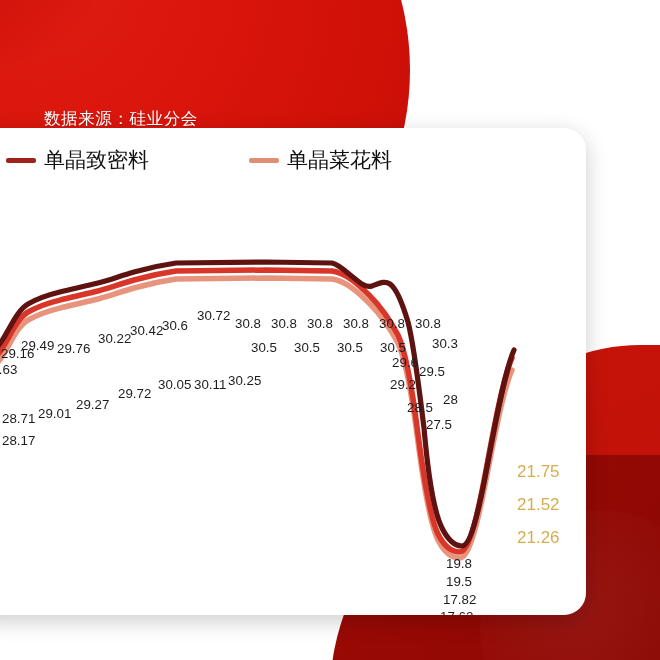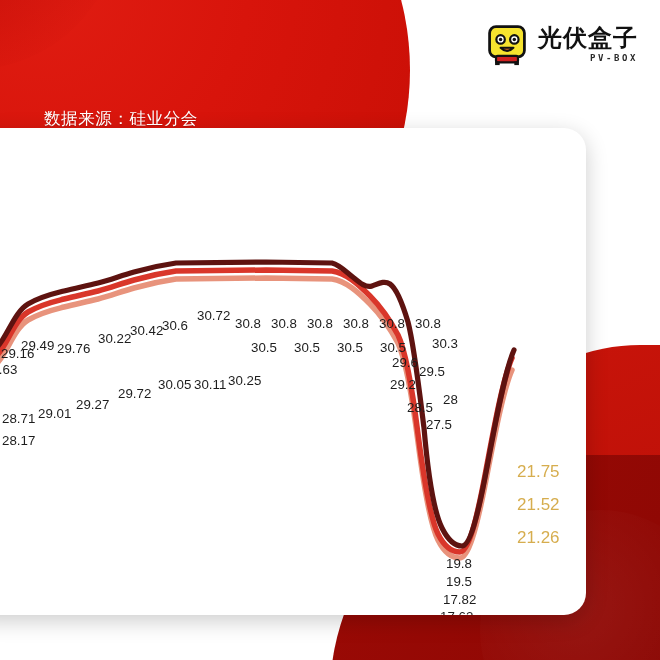--- a/index.html
+++ b/index.html
@@ -90,42 +90,33 @@
 </head>
 <body>
 
 <div id="stage">
 
   <div class="deco" id="deco-top-left"></div>
   <div class="deco" id="deco-top-left-shade"></div>
 
   <div id="source-caption">数据来源：硅业分会</div>
 
-  <div id="brand">
-    <div id="brand-mark">
-      <svg viewBox="0 0 48 48" width="44" height="44" aria-hidden="true">
-        <rect x="5" y="5" width="38" height="33" rx="7" ry="7" fill="#f6e32e" stroke="#111" stroke-width="3"></rect>
-        <circle cx="17" cy="19" r="4.6" fill="#fff" stroke="#111" stroke-width="2.4"></circle>
-        <circle cx="32" cy="19" r="4.6" fill="#fff" stroke="#111" stroke-width="2.4"></circle>
-        <circle cx="17" cy="19" r="1.9" fill="#111"></circle>
-        <circle cx="32" cy="19" r="1.9" fill="#111"></circle>
-        <path d="M17 28 q7 7 14 0 z" fill="#f07a2a" stroke="#111" stroke-width="2.2" stroke-linejoin="round"></path>
-        <rect x="12" y="37" width="24" height="7" rx="2" fill="#cf2020" stroke="#111" stroke-width="2.4"></rect>
-        <rect x="11" y="43" width="5" height="4" fill="#111"></rect>
-        <rect x="32" y="43" width="5" height="4" fill="#111"></rect>
-      </svg>
+
+  <div id="card">
+
+    <div id="legend">
+      <div class="legend-item">
+        <span class="legend-swatch" style="background:#9e241b"></span>
+        <span class="legend-label">单晶致密料</span>
+      </div>
+      <div class="legend-item">
+        <span class="legend-swatch" style="background:#e08e74"></span>
+        <span class="legend-label">单晶菜花料</span>
+      </div>
     </div>
-    <div id="brand-text">
-      <div id="brand-name">光伏盒子</div>
-      <div id="brand-sub">PV-BOX</div>
-    </div>
-  </div>
-
-  <div id="card">
-
 
     <div id="plot">
       <svg viewBox="0 0 620 435" preserveAspectRatio="none">
 
         <path fill="none" stroke="#e8937c" stroke-width="5.5" stroke-linecap="round" stroke-linejoin="round" d="M4,200 C14,196 20,192 30,184 C40,176 48,148 62,140
              C76,132 86,130 98,127 C110,124 120,122 132,119
              C144,116 154,112 168,108 C182,104 196,101 210,99
              L300,98 L366,99 C380,101 392,112 404,124
              C414,134 424,148 432,163 C440,180 446,215 452,262
              C458,308 464,344 472,360 C478,372 486,378 494,378

